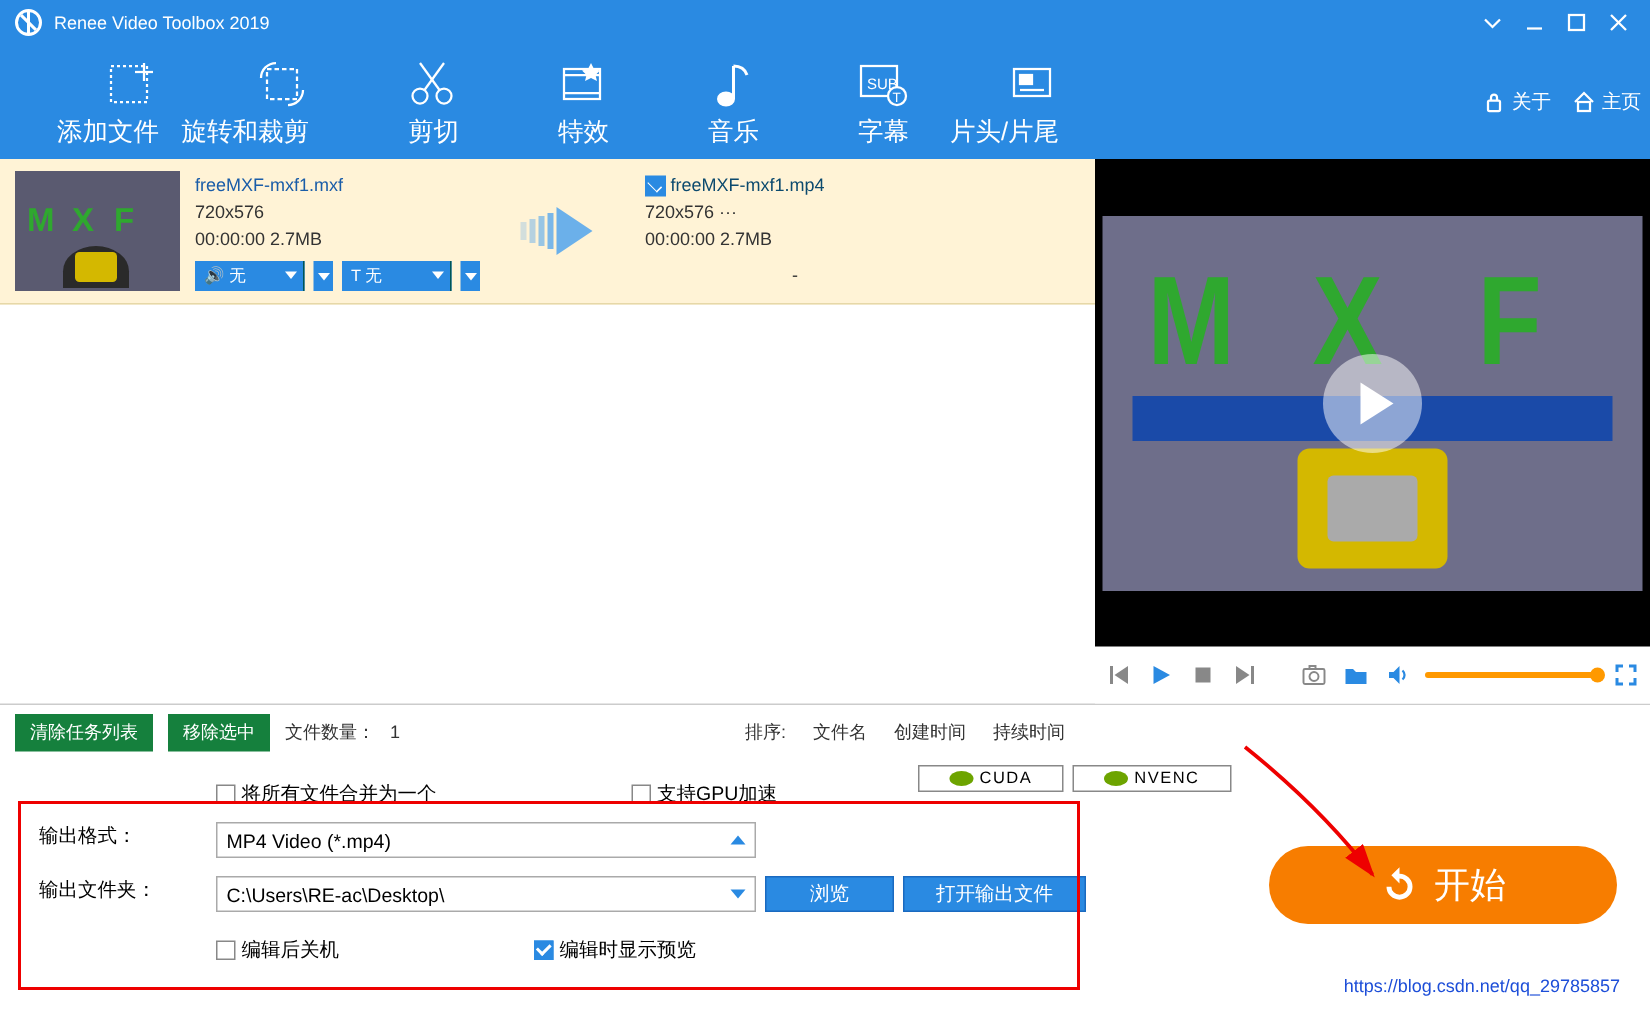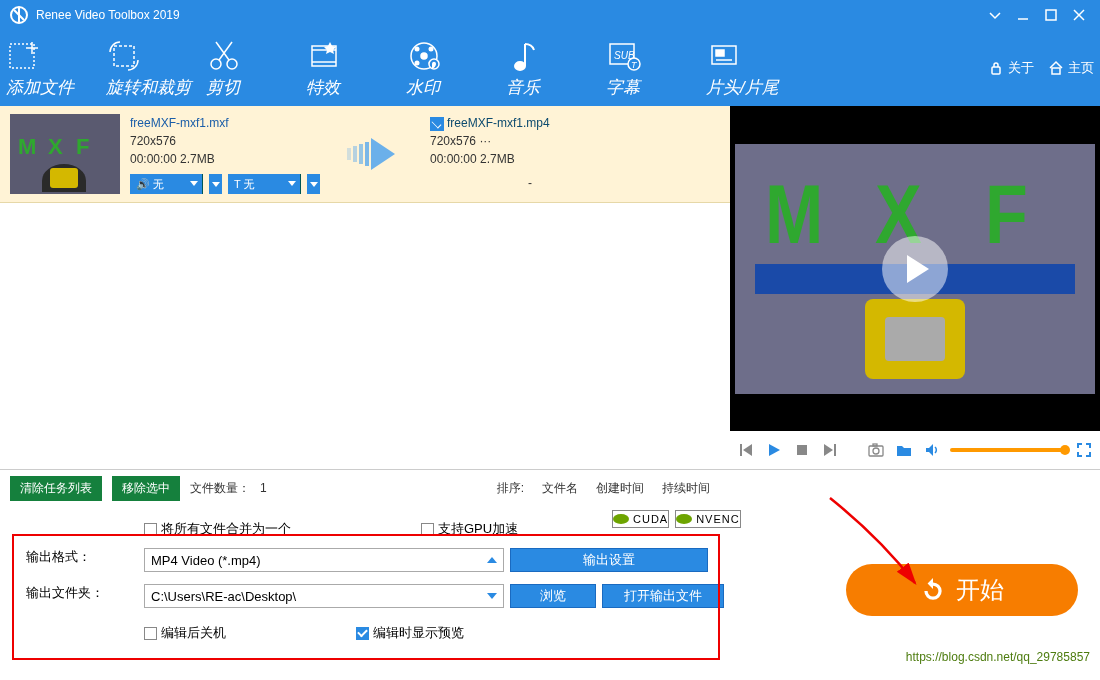--- a/index.html
+++ b/index.html
@@ -10,21 +10,21 @@
 .titlebar .logo{width:18px;height:18px;border:2px solid #fff;border-radius:50%;position:relative;margin-right:8px;}
 .titlebar .logo::before,.titlebar .logo::after{content:"";position:absolute;background:#fff;}
 .titlebar .logo::before{width:2px;height:14px;left:6px;top:0;}
 .titlebar .logo::after{width:14px;height:2px;left:0;top:6px;transform:rotate(45deg);}
 .titlebar .spacer{flex:1;}
 .titlebar .winbtn{width:22px;height:22px;display:flex;align-items:center;justify-content:center;margin-left:6px;cursor:pointer;}
 .titlebar svg{width:14px;height:14px;stroke:#fff;stroke-width:1.5;fill:none;}
 
 
 .toolbar{height:76px;background:#2a8ae2;display:flex;align-items:center;padding:0 6px;color:#fff;}
-.tbtn{width:100px;height:70px;display:flex;flex-direction:column;align-items:flex-start;justify-content:center;cursor:pointer;font-style:italic;}
+.tbtn{width:100px;height:70px;display:flex;flex-direction:column;align-items:flex-end;justify-content:center;cursor:pointer;}
 .tbtn .ic{width:36px;height:36px;display:flex;align-items:center;justify-content:center;}
 .tbtn span{font-size:17px;margin-top:2px;}
 .toolbar .spacer{flex:1;}
 .toolbar .rlink{display:flex;align-items:center;margin-left:14px;cursor:pointer;font-size:13px;}
 .toolbar .rlink svg{width:16px;height:16px;margin-right:4px;stroke:#fff;fill:none;stroke-width:1.5;}
 
 
 .body{display:flex;height:364px;border-bottom:1px solid #ccc;}
 .list{width:730px;overflow:auto;}
 .preview{width:370px;background:#fff;display:flex;flex-direction:column;}
@@ -80,31 +80,31 @@
 
 .bot{height:162px;padding:10px 14px;position:relative;font-size:13px;}
 .redbox{position:absolute;left:12px;top:28px;width:708px;height:126px;border:2px solid #e00;}
 .chkrow{display:flex;align-items:center;height:26px;}
 .chk{width:13px;height:13px;border:1px solid #888;margin-right:4px;display:flex;align-items:center;justify-content:center;}
 .chk.on{background:#2a8ae2;border-color:#2a8ae2;}
 .chk.on::after{content:"";width:7px;height:4px;border-left:2px solid #fff;border-bottom:2px solid #fff;transform:rotate(-45deg);margin-top:-3px;}
 .chkrow .l1{margin-left:130px;display:flex;align-items:center;}
 .chkrow .l2{margin-left:130px;display:flex;align-items:center;}
 .badges{position:absolute;left:612px;top:4px;display:flex;gap:6px;}
-.badge{border:1px solid #888;padding:2px 0;font-size:11px;letter-spacing:1px;display:flex;align-items:center;gap:4px;}
+.badge{border:1px solid #888;padding:2px 20px;font-size:11px;letter-spacing:1px;display:flex;align-items:center;gap:4px;}
 .badge .eye{width:16px;height:10px;background:#6da400;border-radius:50%;}
 .fr{display:flex;align-items:flex-start;height:36px;margin-top:6px;}
 .fr .flabel{width:130px;padding-left:12px;}
 .fr .fin{width:360px;height:24px;border:1px solid #aaa;padding:0 6px;display:flex;align-items:center;position:relative;background:#fff;}
 .fr .fin .car{position:absolute;right:6px;top:8px;border-left:5px solid transparent;border-right:5px solid transparent;border-top:6px solid #2a8ae2;}
 .fr .fbtn{margin-left:6px;height:24px;background:#2a8ae2;color:#fff;padding:0 12px;display:flex;align-items:center;border:1px solid #1a6ac0;cursor:pointer;font-size:13px;}
 .fr .fbtn.long{width:198px;justify-content:center;}
 .startbtn{position:absolute;right:22px;top:58px;width:232px;height:52px;background:#f77d00;color:#fff;border-radius:26px;display:flex;align-items:center;justify-content:center;font-size:24px;cursor:pointer;gap:10px;}
 .startbtn svg{width:26px;height:26px;fill:#fff;}
-.wm{position:absolute;right:10px;bottom:4px;color:#4d7c0f;font-size:12px;}
+.wm{position:absolute;right:20px;bottom:4px;color:#1d4ed8;font-size:12px;}
 
 
 .redarrow{position:absolute;left:820px;top:488px;pointer-events:none;}
 </style>
 </head>
 <body>
 
 <div class="titlebar">
   <div class="logo"></div>
   <span>Renee Video Toolbox 2019</span>
@@ -167,35 +167,20 @@
   <div class="tbtn">
       <div class="ic">
         <svg width="36" height="36" viewBox="0 0 36 36" fill="none" stroke="#fff" stroke-width="1.5">
           <rect x="6" y="8" width="24" height="20"></rect>
           <line x1="6" y1="12" x2="30" y2="12"></line>
           <line x1="6" y1="24" x2="30" y2="24"></line>
           <path d="M24 4l2 4 4 1-3 3 1 4-4-2-4 2 1-4-3-3 4-1z" fill="#fff" stroke="none"></path>
         </svg>
       </div>
       <span>特效</span>
-    </div>
-  <div class="tbtn">
-      <div class="ic">
-        <svg width="36" height="36" viewBox="0 0 36 36" fill="none" stroke="#fff" stroke-width="1.5">
-          <circle cx="18" cy="18" r="13"></circle>
-          <circle cx="18" cy="18" r="3" fill="#fff"></circle>
-          <circle cx="11" cy="11" r="2.5" fill="#fff" stroke="none"></circle>
-          <circle cx="25" cy="11" r="2.5" fill="#fff" stroke="none"></circle>
-          <circle cx="11" cy="25" r="2.5" fill="#fff" stroke="none"></circle>
-          <circle cx="25" cy="25" r="2.5" fill="#fff" stroke="none"></circle>
-          <circle cx="28" cy="26" r="5" fill="#2a8ae2" stroke="#fff"></circle>
-          <path d="M26 26 C26 23 30 23 30 26 C30 29 26 31 26 31" fill="#fff" stroke="none"></path>
-        </svg>
-      </div>
-      <span>水印</span>
     </div>
   <div class="tbtn">
       <div class="ic">
         <svg width="36" height="36" viewBox="0 0 36 36" fill="none" stroke="#fff" stroke-width="2">
           <ellipse cx="14" cy="28" rx="5" ry="4" fill="#fff"></ellipse>
           <line x1="19" y1="28" x2="19" y2="6"></line>
           <path d="M19 6 Q26 6 28 12"></path>
         </svg>
       </div>
       <span>音乐</span>
@@ -397,21 +382,20 @@
         <span>NVENC</span>
       </div>
   </div>
 
   <div class="fr">
     <div class="flabel">输出格式：</div>
     <div class="fin">
         <span>MP4 Video (*.mp4)</span>
         <div class="car" style="border-top:none;border-bottom:6px solid #2a8ae2"></div>
       </div>
-    <div class="fbtn long">输出设置</div>
   </div>
 
   <div class="fr" style="margin-top:0">
     <div class="flabel">输出文件夹：</div>
     <div class="fin">
         <span>C:\Users\RE-ac\Desktop\</span>
         <div class="car"></div>
       </div>
     <div class="fbtn" style="width:86px;justify-content:center">浏览</div>
     <div class="fbtn" style="width:122px;justify-content:center">打开输出文件</div>

